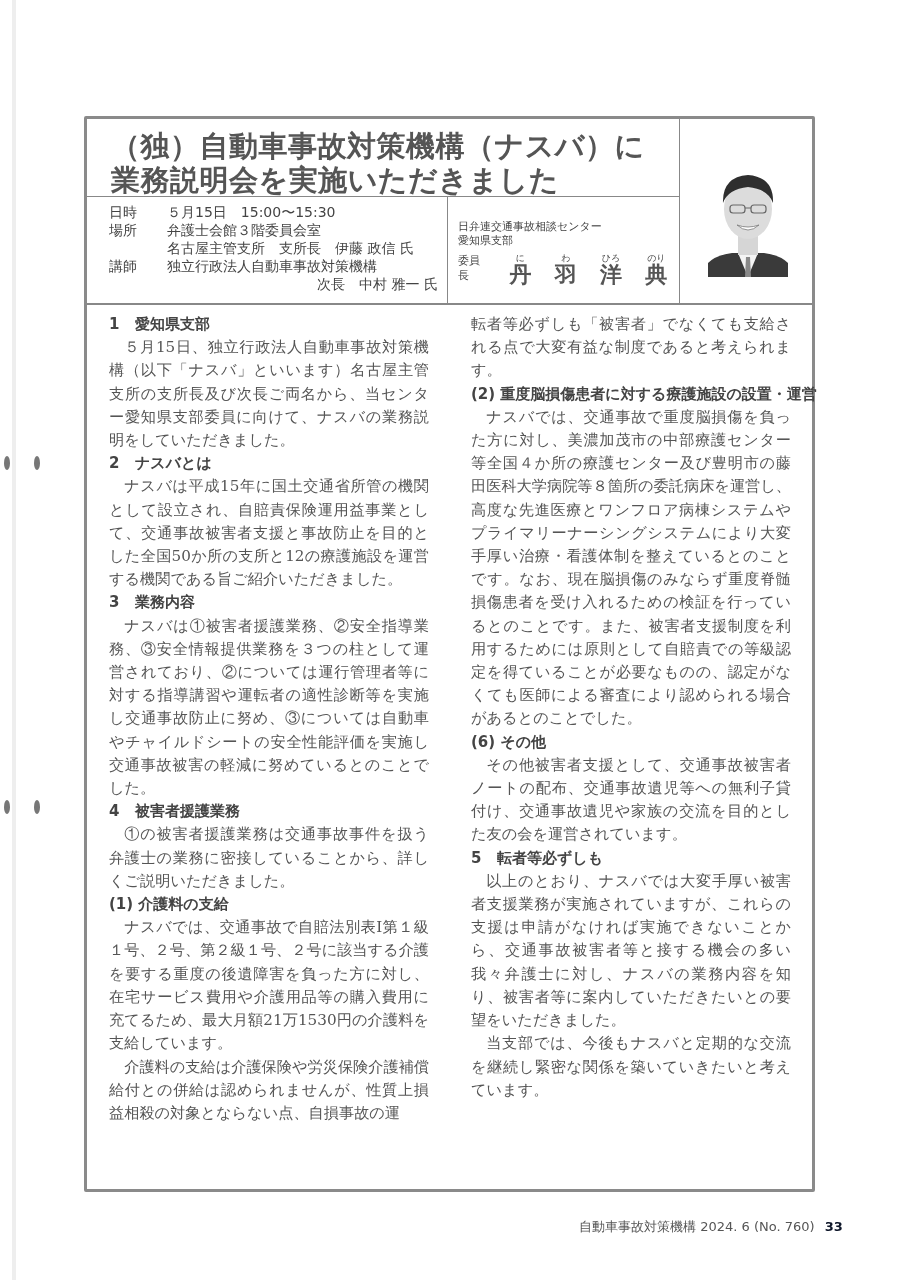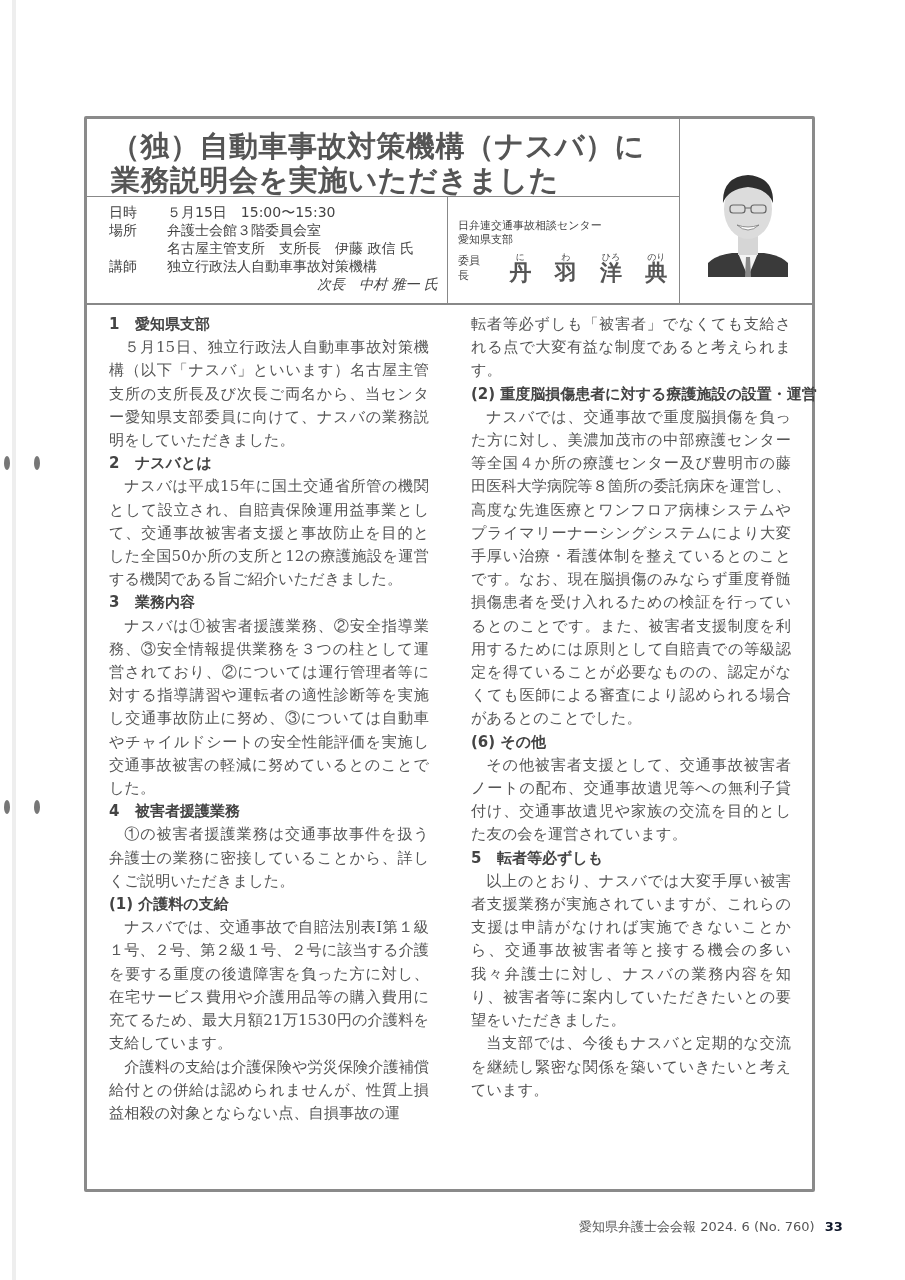--- a/index.html
+++ b/index.html
@@ -7,22 +7,22 @@
   .page-edge { position:absolute; left:12px; top:0; width:4px; height:1280px; background:#eeeeee; }
   .punch { position:absolute; width:6px; height:14px; border-radius:50%; background:#777; }
   .frame { position:absolute; left:84px; top:116px; width:731px; height:1076px; border:3px solid #8a8a8a; border-radius:2px; box-sizing:border-box; }
   .header-row { position:absolute; left:0; top:0; width:725px; height:184px; }
   .title-box { position:absolute; left:0; top:0; width:592px; height:78px; border-bottom:1px solid #888; box-sizing:border-box; padding:10px 0 0 24px; }
   .title-line { font-family:"DejaVu Sans", sans-serif; font-weight:bold; font-size:29px; line-height:34px; color:#555; letter-spacing:0.5px; white-space:nowrap; }
   .info-box { position:absolute; left:0; top:78px; width:360px; height:106px; box-sizing:border-box; padding:6px 0 0 22px; font-family:"DejaVu Sans", sans-serif; font-size:14px; color:#444; line-height:18px; }
   .info-row { display:flex; white-space:nowrap; }
   .info-label { width:58px; }
   .info-indent { padding-left:58px; }
-  .info-right { padding-left:208px;font-style:italic; }
-  .author-box { position:absolute; left:360px; top:78px; width:232px; height:106px; border-left:1px solid #888; box-sizing:border-box; padding:22px 0 0 10px; font-family:Liberation Mono, monospace; color:#444; }
+  .info-right { padding-left:208px; }
+  .author-box { position:absolute; left:360px; top:78px; width:232px; height:106px; border-left:1px solid #888; box-sizing:border-box; padding:22px 0 0 10px; font-family:Liberation Sans, sans-serif; color:#444; }
   .org { font-size:11px; line-height:14px; }
   .name-row { display:flex; align-items:center; margin-top:6px; }
   .role { font-size:11px; margin-right:8px; padding-bottom:4px; }
   .nchar { display:flex; flex-direction:column; align-items:center; width:47px; }
   .ruby { font-size:9px; line-height:10px; }
   .kanji { font-size:22px; font-weight:bold; line-height:24px; color:#555; }
   .photo-box { position:absolute; left:592px; top:0; width:133px; height:184px; border-left:1px solid #888; box-sizing:border-box; }
   .photo { position:absolute; left:26px; top:40px; width:84px; height:118px; }
   .header-divider { position:absolute; left:0; top:184px; width:725px; height:2px; background:#888; }
   .col { position:absolute; top:194px; width:320px; font-size:15.2px; line-height:23.2px; color:#555; }
@@ -128,16 +128,16 @@
       <div class="para">ナスバでは、交通事故で重度脳損傷を負った方に対し、美濃加茂市の中部療護センター等全国４か所の療護センター及び豊明市の藤田医科大学病院等８箇所の委託病床を運営し、高度な先進医療とワンフロア病棟システムやプライマリーナーシングシステムにより大変手厚い治療・看護体制を整えているとのことです。なお、現在脳損傷のみならず重度脊髄損傷患者を受け入れるための検証を行っているとのことです。また、被害者支援制度を利用するためには原則として自賠責での等級認定を得ていることが必要なものの、認定がなくても医師による審査により認められる場合があるとのことでした。</div>
       <div class="heading">(6) その他</div>
       <div class="para">その他被害者支援として、交通事故被害者ノートの配布、交通事故遺児等への無利子貸付け、交通事故遺児や家族の交流を目的とした友の会を運営されています。</div>
       <div class="heading"><span class="num">5</span><span>転者等必ずしも</span></div>
       <div class="para">以上のとおり、ナスバでは大変手厚い被害者支援業務が実施されていますが、これらの支援は申請がなければ実施できないことから、交通事故被害者等と接する機会の多い我々弁護士に対し、ナスバの業務内容を知り、被害者等に案内していただきたいとの要望をいただきました。</div>
       <div class="para">当支部では、今後もナスバと定期的な交流を継続し緊密な関係を築いていきたいと考えています。</div>
     </div>
 </div>
 
 <div class="footer">
-  <span>愛知県弁護士会会報</span>
+  <span>自動車事故対策機構</span>
   <span>2024. 6 (No. 760)</span>
   <span class="pg">33</span>
 </div>
 
 </body></html>

